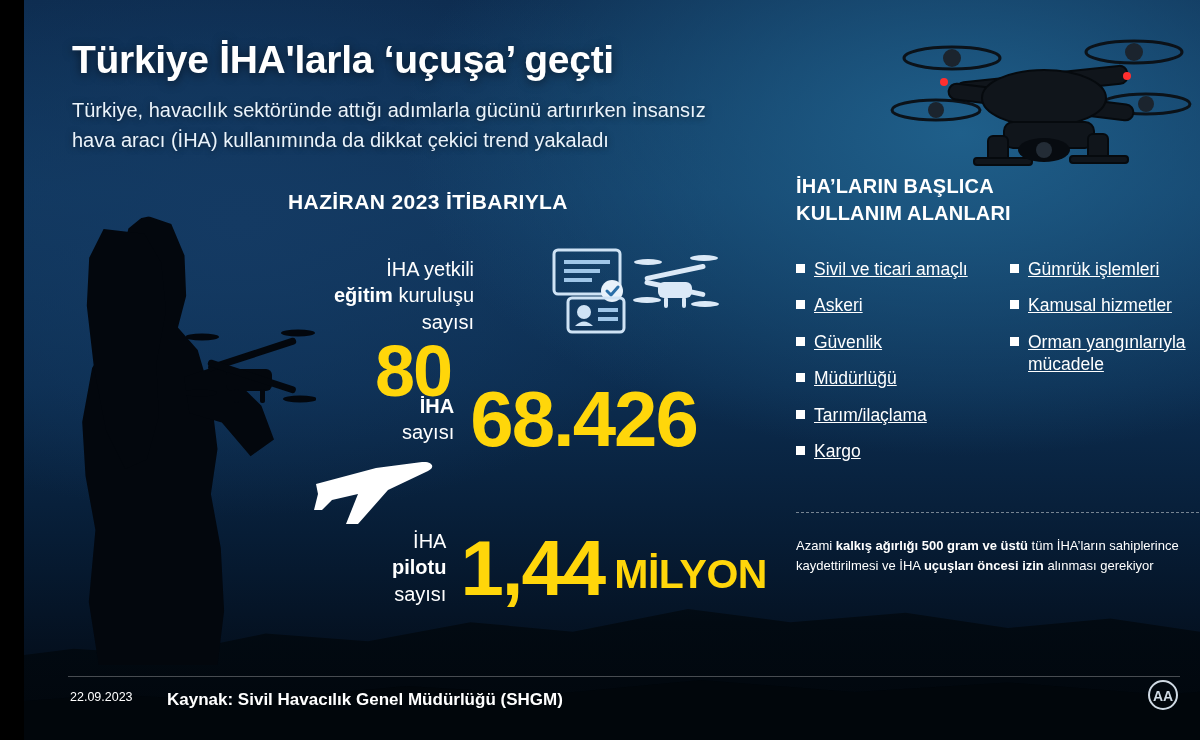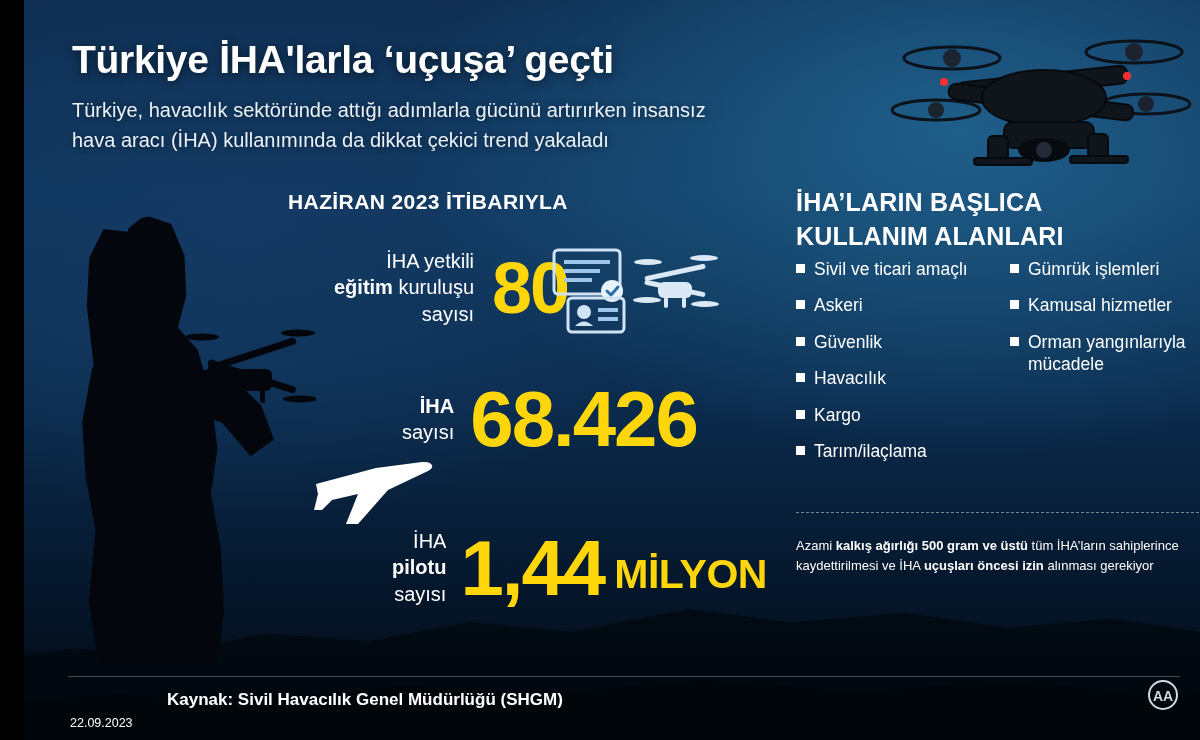--- a/index.html
+++ b/index.html
@@ -163,21 +163,21 @@
   }
   .stat-label b { font-weight: bold; }
 
   .stat-value {
     color: #ffd60a;
     font-weight: bold;
     letter-spacing: -2px;
     line-height: 1;
   }
 
-  #stat-1 { left: 310px; top: 248px; }
+  #stat-1 { left: 310px; top: 256px; flex-direction: column; }
   #stat-1 .stat-value { font-size: 72px; margin-left: 18px; }
 
   #stat-2 { left: 378px; top: 380px; }
   #stat-2 .stat-value { font-size: 78px; margin-left: 16px; text-align: right; }
 
   #stat-3 { left: 368px; top: 528px; }
   #stat-3 .stat-value { font-size: 78px; margin-left: 14px; }
   #stat-3 .stat-unit {
     color: #ffd60a;
     font-weight: bold;
@@ -193,22 +193,22 @@
     left: 528px;
     top: 246px;
     width: 170px;
     height: 90px;
   }
 
   
   .right-title {
     position: absolute;
     left: 772px;
-    top: 186px;
-    font-size: 25px;
+    top: 173px;
+    font-size: 20px;
     font-weight: bold;
     color: #ffffff;
     line-height: 1.35;
     letter-spacing: 0.2px;
   }
   .usage {
     position: absolute;
     left: 772px;
     top: 258px;
     width: 412px;
@@ -217,20 +217,21 @@
   }
   .usage-col { width: 196px; }
   .usage-item {
     display: flex;
     align-items: flex-start;
     gap: 9px;
     margin-bottom: 14px;
     color: #ffffff;
     font-size: 17.5px;
     line-height: 1.28;
+    text-decoration: underline;
   }
   .bullet {
     width: 9px; height: 9px;
     background: #ffffff;
     margin-top: 6px;
     flex: 0 0 9px;
   }
   .divider {
     position: absolute;
     left: 772px;
@@ -253,21 +254,21 @@
   .footer-line {
     position: absolute;
     left: 44px;
     right: 44px;
     top: 676px;
     border-top: 1px solid rgba(255,255,255,0.28);
   }
   .footer-date {
     position: absolute;
     left: 46px;
-    top: 716px;
+    top: 690px;
     color: #ffffff;
     font-size: 12.5px;
   }
   .footer-source {
     position: absolute;
     left: 143px;
     top: 690px;
     color: #ffffff;
     font-size: 17px;
     font-weight: bold;
@@ -420,29 +421,29 @@
       <div class="usage-item">
           <span class="bullet"></span>
           <span>Askeri</span>
         </div>
       <div class="usage-item">
           <span class="bullet"></span>
           <span>Güvenlik</span>
         </div>
       <div class="usage-item">
           <span class="bullet"></span>
-          <span>Havacılık</span>
+          <span>Müdürlüğü</span>
+        </div>
+      <div class="usage-item">
+          <span class="bullet"></span>
+          <span>Tarım/ilaçlama</span>
         </div>
       <div class="usage-item">
           <span class="bullet"></span>
           <span>Kargo</span>
-        </div>
-      <div class="usage-item">
-          <span class="bullet"></span>
-          <span>Tarım/ilaçlama</span>
         </div>
     </div>
     <div class="usage-col">
       <div class="usage-item">
           <span class="bullet"></span>
           <span>Gümrük işlemleri</span>
         </div>
       <div class="usage-item">
           <span class="bullet"></span>
           <span>Kamusal hizmetler</span>

